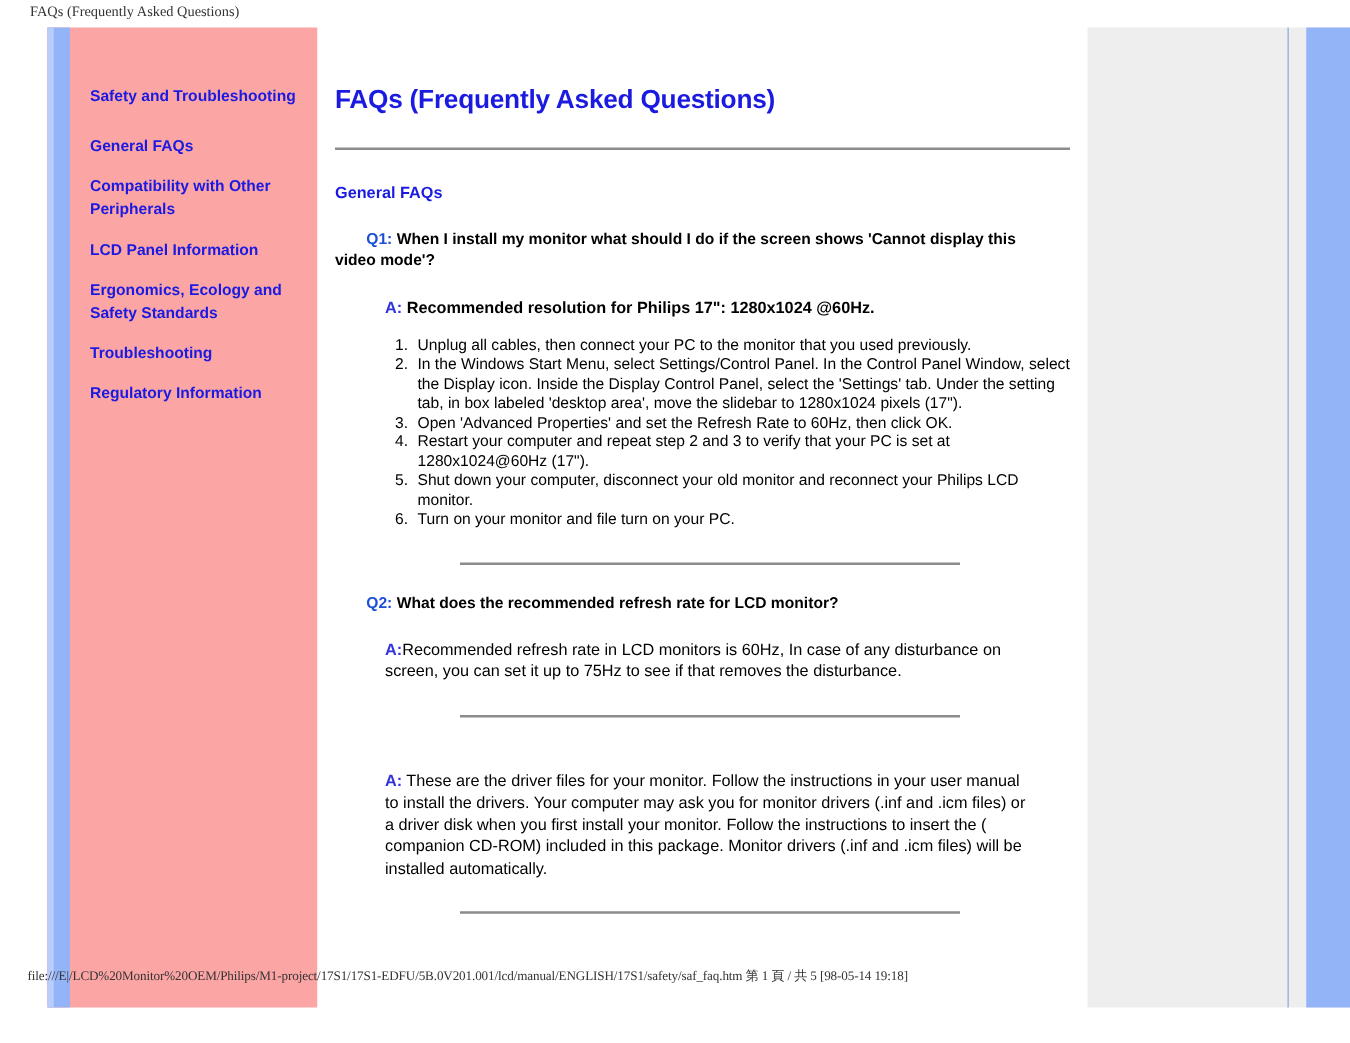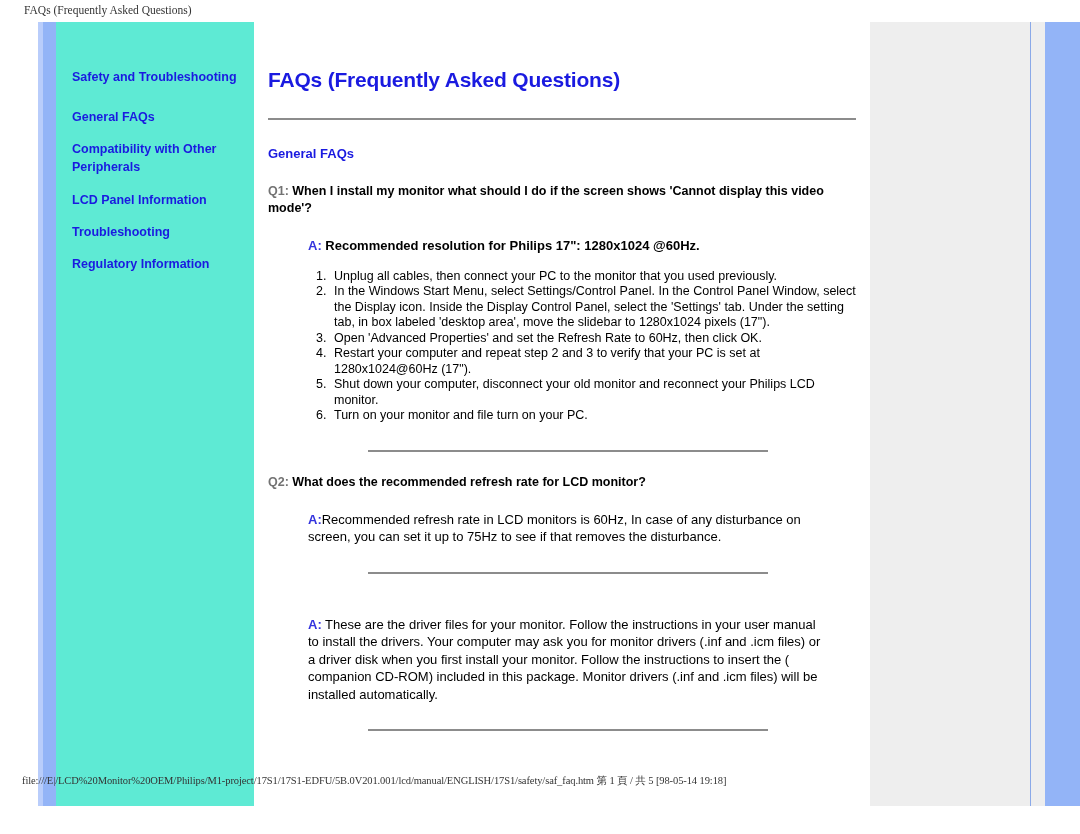--- a/index.html
+++ b/index.html
@@ -45,21 +45,21 @@
     height: 784px;
   }
 
   
   .left-col {
     position: absolute;
     top: 0;
     left: 38px;
     width: 216px;
     height: 784px;
-    background: #5eead4;
+    background: #fca5a5;
   }
   .left-accent {
     position: absolute;
     top: 0;
     left: 0;
     width: 18px;
     height: 784px;
     background: #93b4f7;
   }
   .left-accent::before {
@@ -163,22 +163,23 @@
     padding-top: 22px;
   }
   .question {
     font-size: 12.5px;
     font-weight: bold;
     color: #000000;
     line-height: 17px;
     max-width: 560px;
   }
   .q-label {
-    color: #737373;
-    font-weight: bold;
+    color: #1d4ed8;
+    font-weight: bold;
+    margin-left: 25px;
   }
   .answer {
     margin-top: 20px;
     margin-left: 40px;
     font-size: 13px;
     color: #000000;
     line-height: 17.5px;
     max-width: 520px;
   }
   .answer.bold {
@@ -214,20 +215,21 @@
 
 <div class="page">
 
   <div class="left-col">
     <div class="left-accent"></div>
     <div class="nav">
       <a class="nav-item first" href="#">Safety and Troubleshooting</a>
       <a class="nav-item" href="#">General FAQs</a>
       <a class="nav-item tight" href="#">Compatibility with Other Peripherals</a>
       <a class="nav-item" href="#">LCD Panel Information</a>
+      <a class="nav-item" href="#">Ergonomics, Ecology and Safety Standards</a>
       <a class="nav-item" href="#">Troubleshooting</a>
       <a class="nav-item" href="#">Regulatory Information</a>
     </div>
   </div>
 
   <div class="content-col">
     <div class="inner">
       <h1 class="page-title">FAQs (Frequently Asked Questions)</h1>
       <div class="title-rule"></div>
       <h2 class="section-title">General FAQs</h2>

